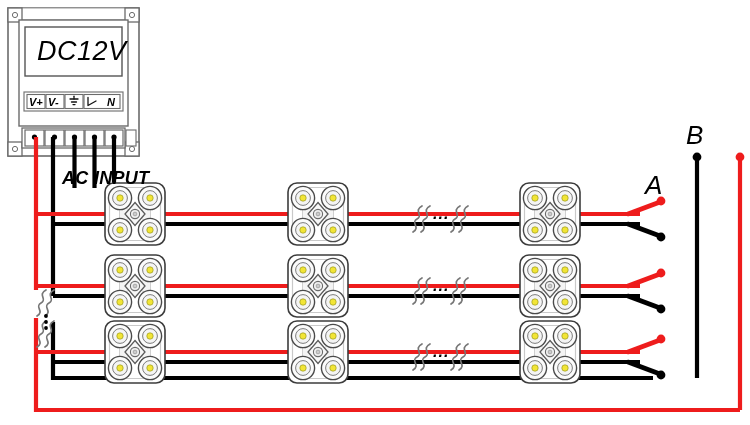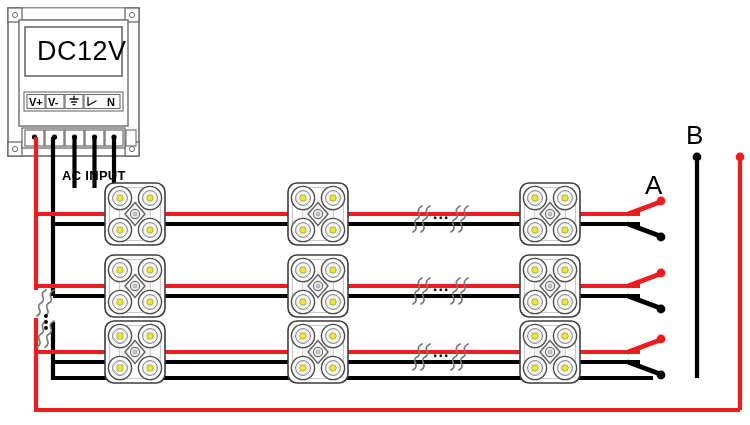--- a/index.html
+++ b/index.html
@@ -1,22 +1,22 @@
 <!DOCTYPE html>
 <html><head>
 <meta charset="utf-8">
 <style>
   html,body{margin:0;padding:0;background:#ffffff;}
   body{width:750px;height:425px;position:relative;overflow:hidden;
        font-family:"Liberation Sans", sans-serif;}
-  #stage{position:absolute;left:0;top:0;width:623px;height:425px;}
+  #stage{position:absolute;left:0;top:0;width:623px;height:425px;font-style:italic;}
   svg{position:absolute;left:0;top:0;width:750px;height:425px;display:block;}
   .lbl{position:absolute;white-space:nowrap;color:#000;}
   #psu-title{font-size:27px;letter-spacing:0.5px;}
-  #ac-label{font-size:13px;font-weight:bold;letter-spacing:0.3px;}
+  #ac-label{font-size:18px;font-weight:bold;letter-spacing:0.3px;}
   .term-lbl{font-size:11px;font-weight:bold;}
   .big-lbl{font-size:26px;}
 </style>
 </head>
 <body>
 
 <div id="stage">
 
   <svg viewBox="0 0 750 425" xmlns="http://www.w3.org/2000/svg">
     <defs>

